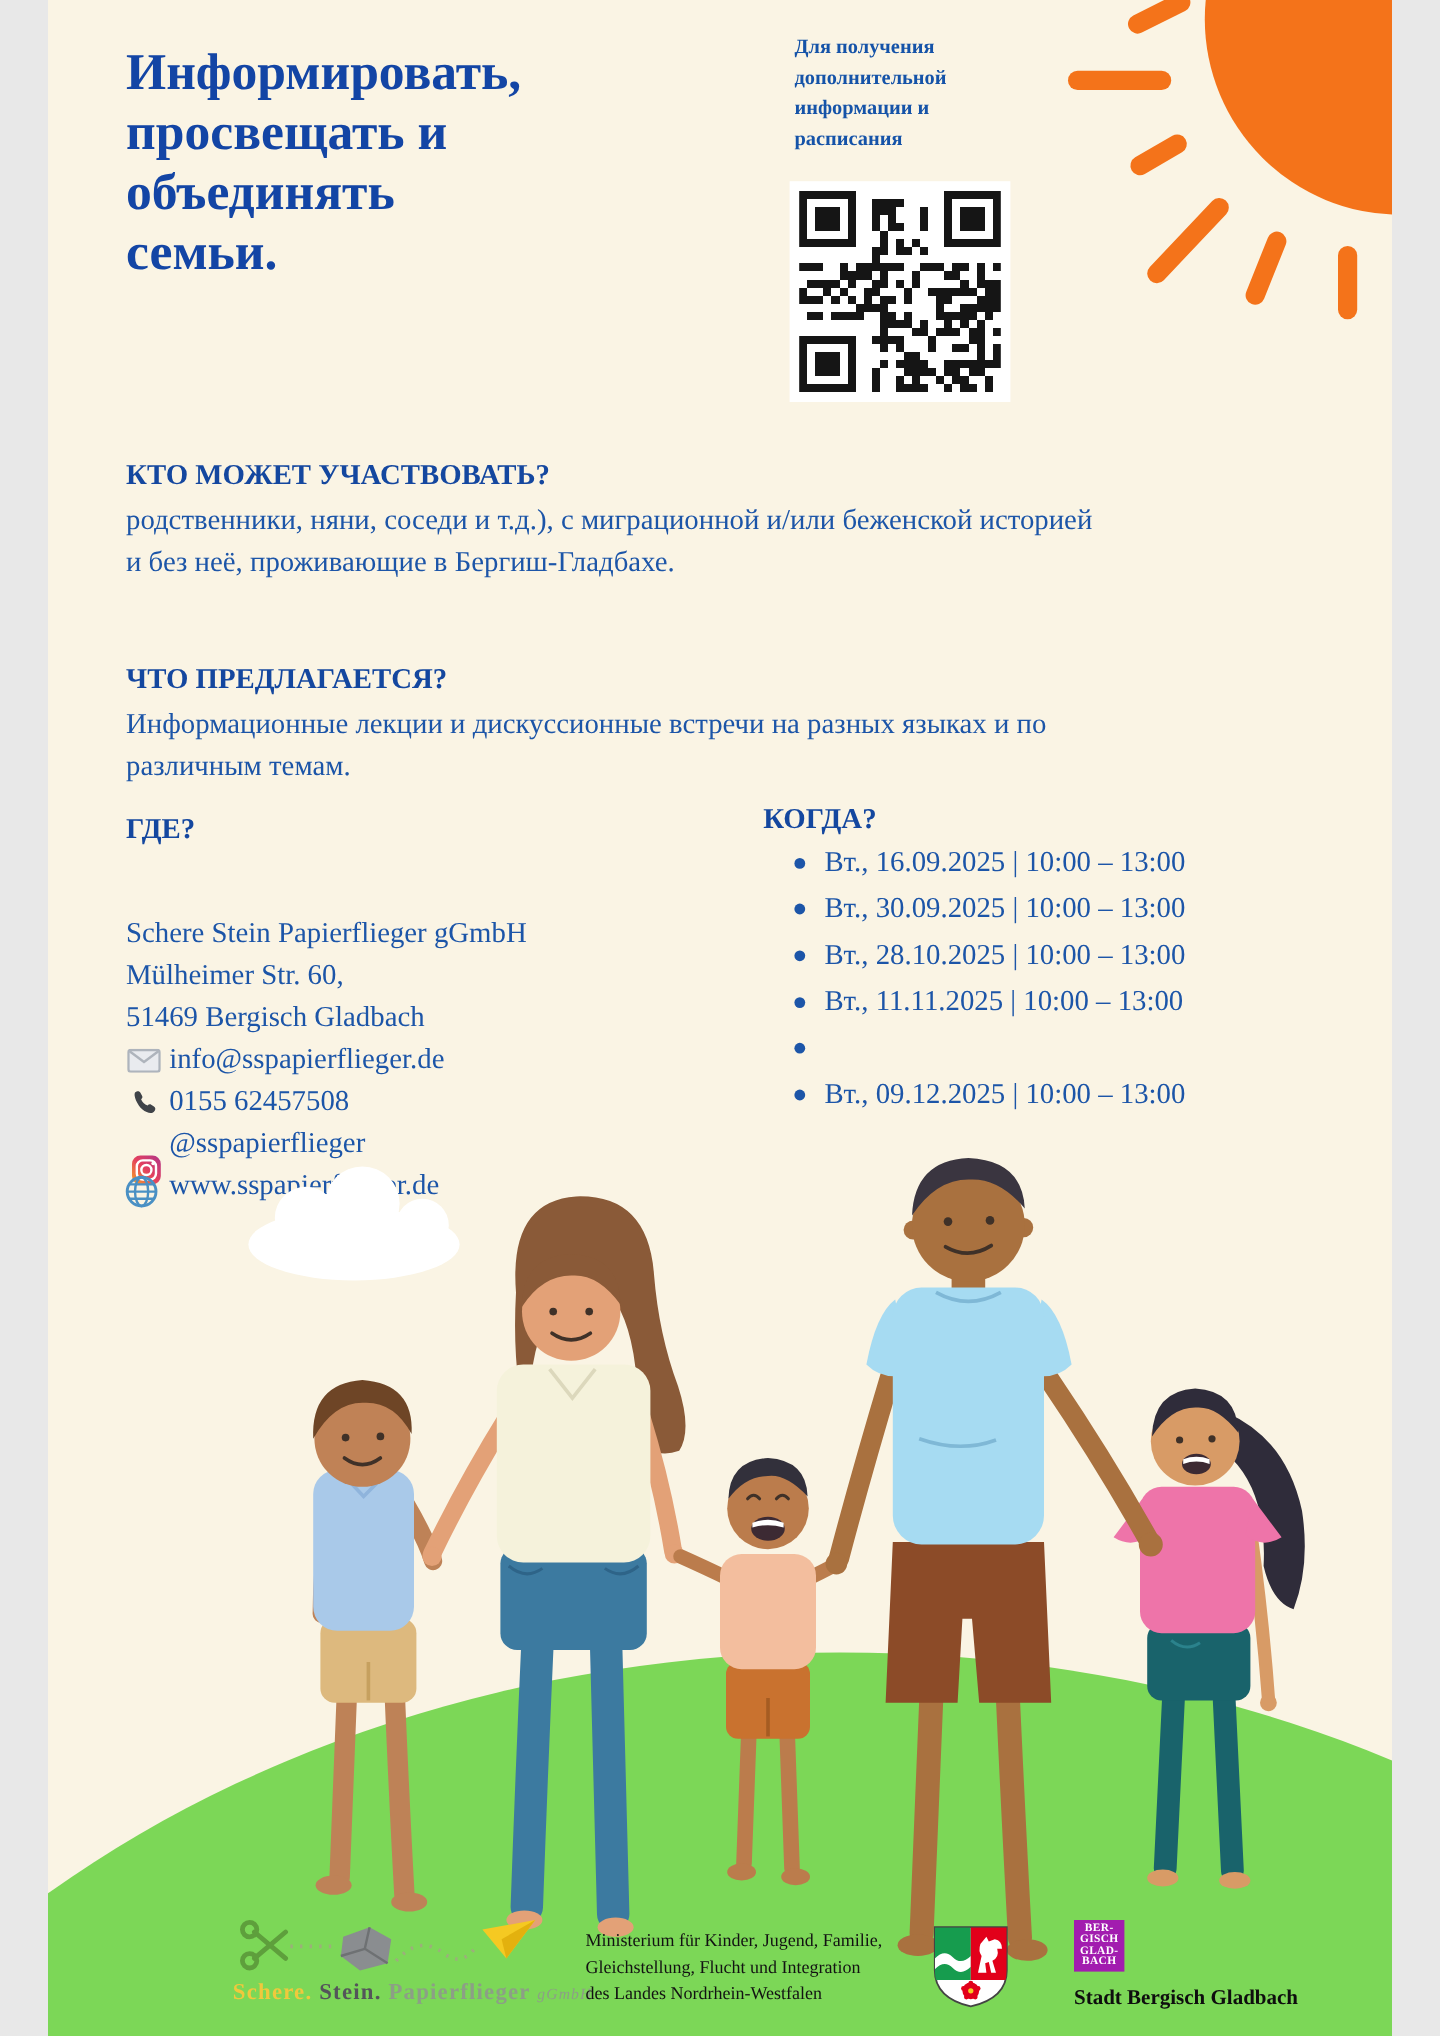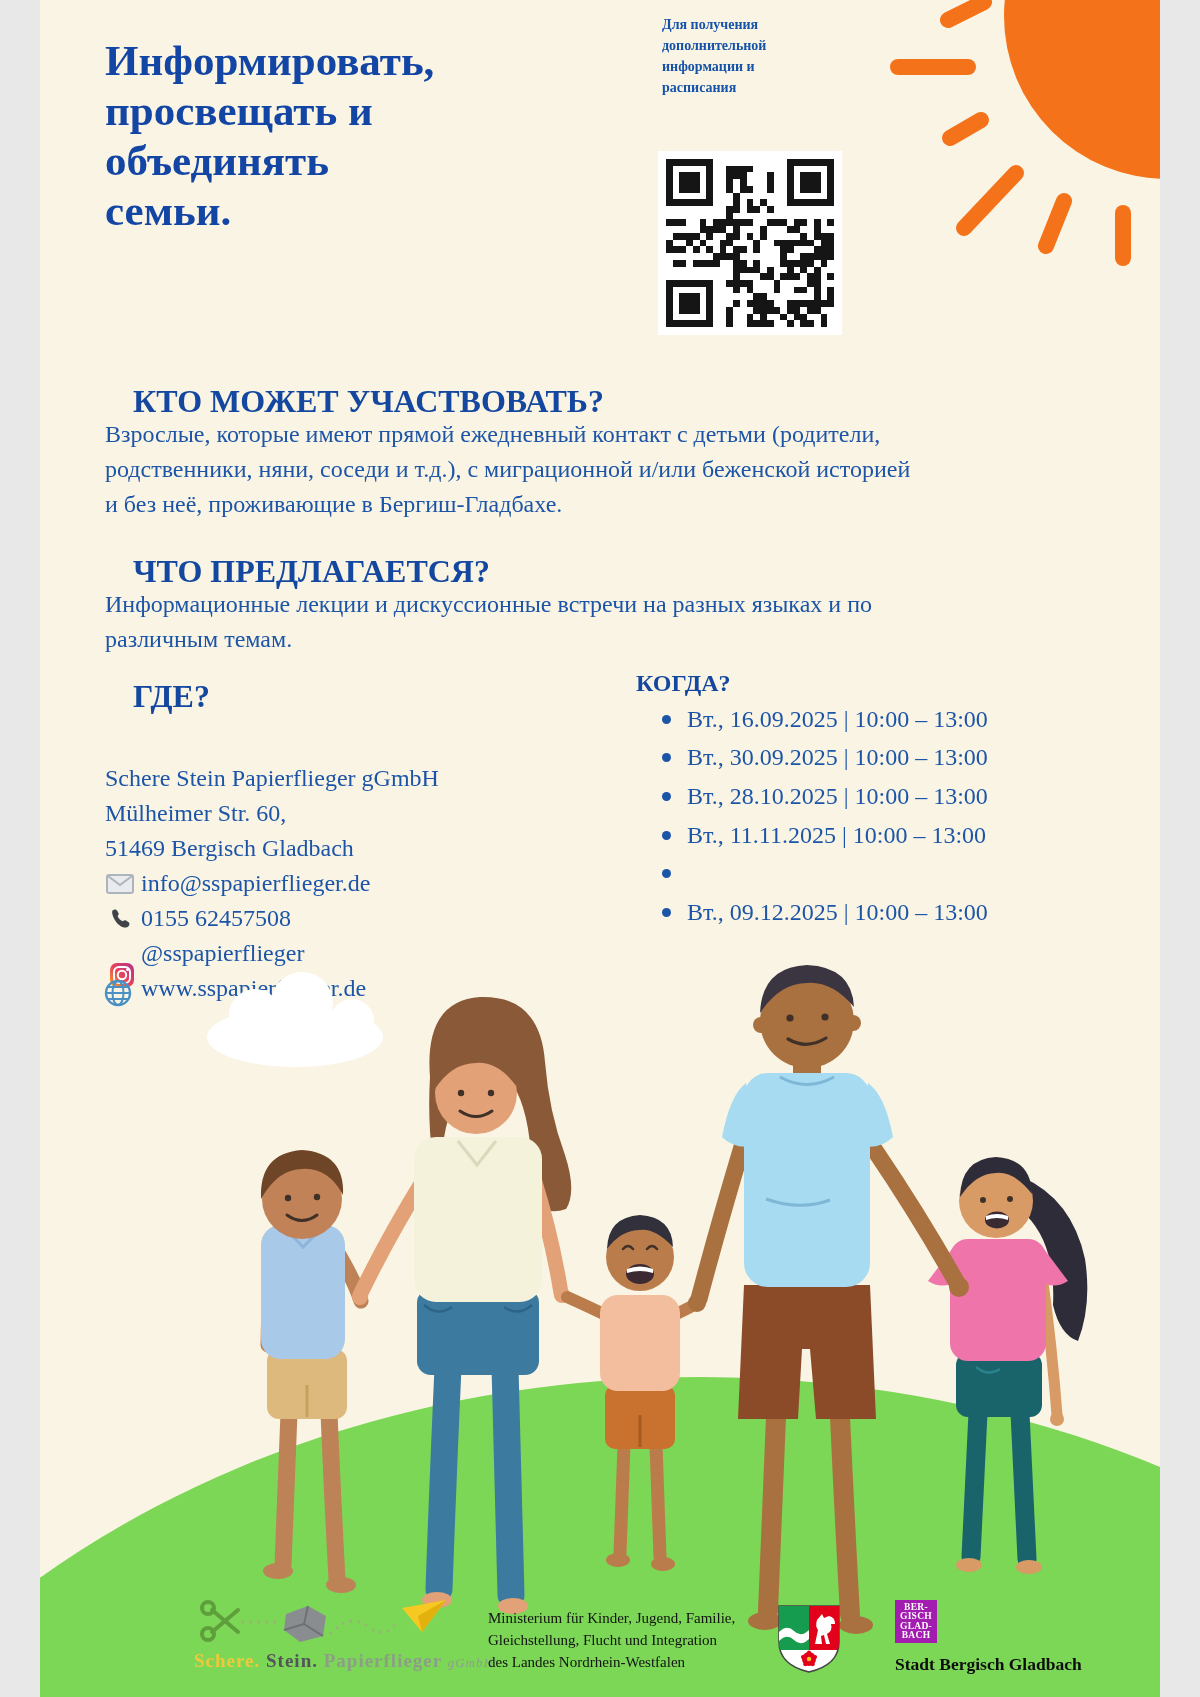--- a/index.html
+++ b/index.html
@@ -7,31 +7,31 @@
     position:relative;width:1120px;height:1697px;margin:0 auto;
     background:#FAF4E4;overflow:hidden;
     font-family:Liberation Serif, serif;
   }
   
   .title{
     position:absolute;left:65px;top:36px;width:560px;
     font-size:43px;font-weight:700;color:#1345A5;line-height:1.16;
   }
   .qr-note{
-    position:absolute;left:622px;top:14px;width:260px;
-    font-size:14px;font-weight:700;color:#1553A8;line-height:1.5;
+    position:absolute;left:622px;top:26px;width:260px;
+    font-size:17px;font-weight:700;color:#1553A8;line-height:1.5;
   }
   .qr-box{
     position:absolute;left:618px;top:151px;width:184px;height:184px;
     background:#ffffff;
   }
   .qr-box svg{position:absolute;left:8px;top:8px;}
   .sun{position:absolute;right:0;top:0;width:340px;height:280px;}
   
-  .sec-h{position:absolute;left:65px;font-size:32px;font-weight:700;color:#14479F;margin-left:28px;}
+  .sec-h{position:absolute;left:65px;font-size:24px;font-weight:700;color:#14479F;}
   .sec-b{position:absolute;left:65px;font-size:24px;color:#1C55A8;line-height:35px;}
   .h-who{top:383px;} .b-who{top:417px;}
   .h-what{top:553px;} .b-what{top:587px;}
   .h-where{top:678px;}
   .where-rows{position:absolute;left:65px;top:713px;font-size:24px;color:#1C55A8;margin-top:48px;}
   .wrow{height:35px;display:flex;align-items:center;}
   .wrow .ic{width:30px;height:26px;margin-right:6px;display:flex;align-items:center;justify-content:center;flex:none;}
   .wrow.noicon{padding-left:36px;}
   .ig-stack{position:relative;width:30px;height:26px;margin-right:6px;flex:none;}
   .ig-stack .ig{position:absolute;left:4px;top:-14px;}
@@ -103,21 +103,20 @@
       <g fill="#151515">
         <rect x="13.4" y="13.4" width="20.2" height="20.2"></rect>
         <rect x="134.4" y="13.4" width="20.2" height="20.2"></rect>
         <rect x="13.4" y="134.4" width="20.2" height="20.2"></rect>
       </g>
     </svg>
   </div>
 
   <div class="sec-h h-who">КТО МОЖЕТ УЧАСТВОВАТЬ?</div>
   <div class="sec-b b-who">
-    <div>Взрослые, которые имеют прямой ежедневный контакт с детьми (родители,</div>
     <div>родственники, няни, соседи и т.д.), с миграционной и/или беженской историей</div>
     <div>и без неё, проживающие в Бергиш-Гладбахе.</div>
   </div>
 
   <div class="sec-h h-what">ЧТО ПРЕДЛАГАЕТСЯ?</div>
   <div class="sec-b b-what">
     <div>Информационные лекции и дискуссионные встречи на разных языках и по</div>
     <div>различным темам.</div>
   </div>
 

